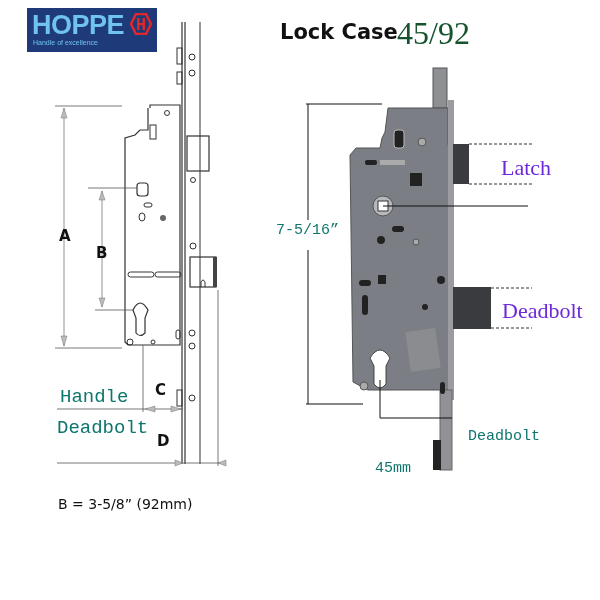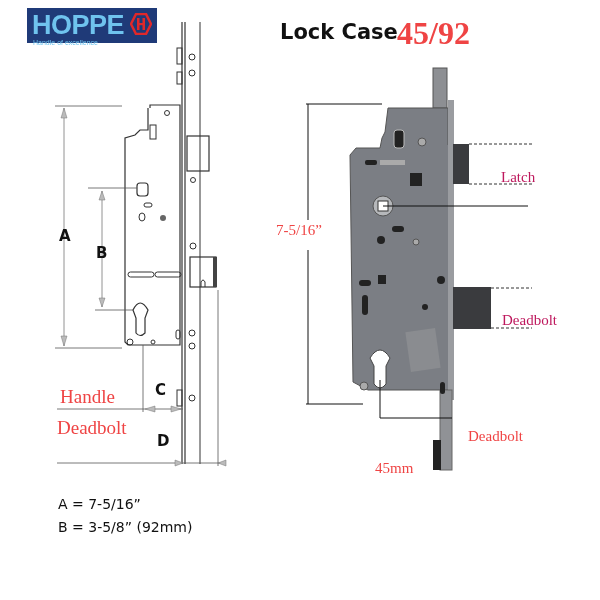--- a/index.html
+++ b/index.html
@@ -1,27 +1,27 @@
 <!DOCTYPE html>
 <html><head>
 <meta charset="utf-8">
 <style>
   html,body{margin:0;padding:0;background:#ffffff;}
   body{width:600px;height:600px;position:relative;overflow:hidden;font-family:"Liberation Sans",sans-serif;}
   .abs{position:absolute;}
-  .logo{left:27px;top:8px;width:130px;height:35px;background:#1f3a78;}
+  .logo{left:27px;top:8px;width:130px;height:44px;background:#1f3a78;}
   .logo-word{position:absolute;left:5px;top:2px;font-family:"Liberation Sans",sans-serif;font-weight:bold;font-size:27px;letter-spacing:-0.5px;color:#6fc3ee;line-height:30px;}
   .logo-tag{position:absolute;left:6px;top:31px;font-size:7px;color:#6fc3ee;}
   .logo-hex{position:absolute;left:103px;top:5px;width:22px;height:22px;}
   .title{left:248px;top:20px;font-family:"DejaVu Sans",sans-serif;font-weight:bold;font-size:21px;color:#111;margin-left:32px;}
-  .subtitle{left:397px;top:15px;font-family:"Liberation Serif",serif;font-size:32px;color:#ef4444;font-weight:bold;}
+  .subtitle{left:397px;top:15px;font-family:"Liberation Serif",serif;font-size:32px;color:#14532d;}
   .specs{left:58px;top:493px;font-family:"DejaVu Sans",sans-serif;font-size:14px;color:#111;line-height:23px;}
-  .lbl-sans{font-family:Liberation Serif, serif;color:#ef4444;}
+  .lbl-sans{font-family:Liberation Mono, monospace;color:#0f766e;}
   .lbl-bold{font-family:"DejaVu Sans",sans-serif;font-weight:bold;color:#111;font-size:15px;}
-  .serif-lbl{font-family:"Liberation Serif",serif;font-size:15px;color:#be185d;margin-top:14px;}
+  .serif-lbl{font-family:"Liberation Serif",serif;font-size:22px;color:#6d28d9;}
 </style>
 </head>
 <body>
 
 <div class="abs logo">
   <span class="logo-word">HOPPE</span>
   <span class="logo-tag">Handle of excellence</span>
   <svg class="logo-hex" viewBox="0 0 22 22">
     <polygon points="6,1 16,1 21,11 16,21 6,21 1,11" fill="none" stroke="#e0282a" stroke-width="2.5"></polygon>
     <rect x="7" y="5" width="2.5" height="12" fill="#e0282a"></rect>
@@ -159,15 +159,14 @@
   <line x1="110" y1="358" x2="182" y2="358" stroke="#111" stroke-width="1"></line>
 </svg>
 
 <div class="abs lbl-sans" style="left:276px;top:222px;font-size:15px;">7-5/16”</div>
 <div class="abs serif-lbl" style="left:501px;top:155px;">Latch</div>
 <div class="abs serif-lbl" style="left:502px;top:298px;">Deadbolt</div>
 <div class="abs lbl-sans" style="left:375px;top:428px;font-size:15px;margin-top:32px;">45mm</div>
 <div class="abs lbl-sans" style="left:468px;top:428px;font-size:15px;">Deadbolt</div>
 
 <div class="abs specs">
-  <div>A = 7-5/16”</div>
   <div>B = 3-5/8” (92mm)</div>
 </div>
 
 </body></html>

